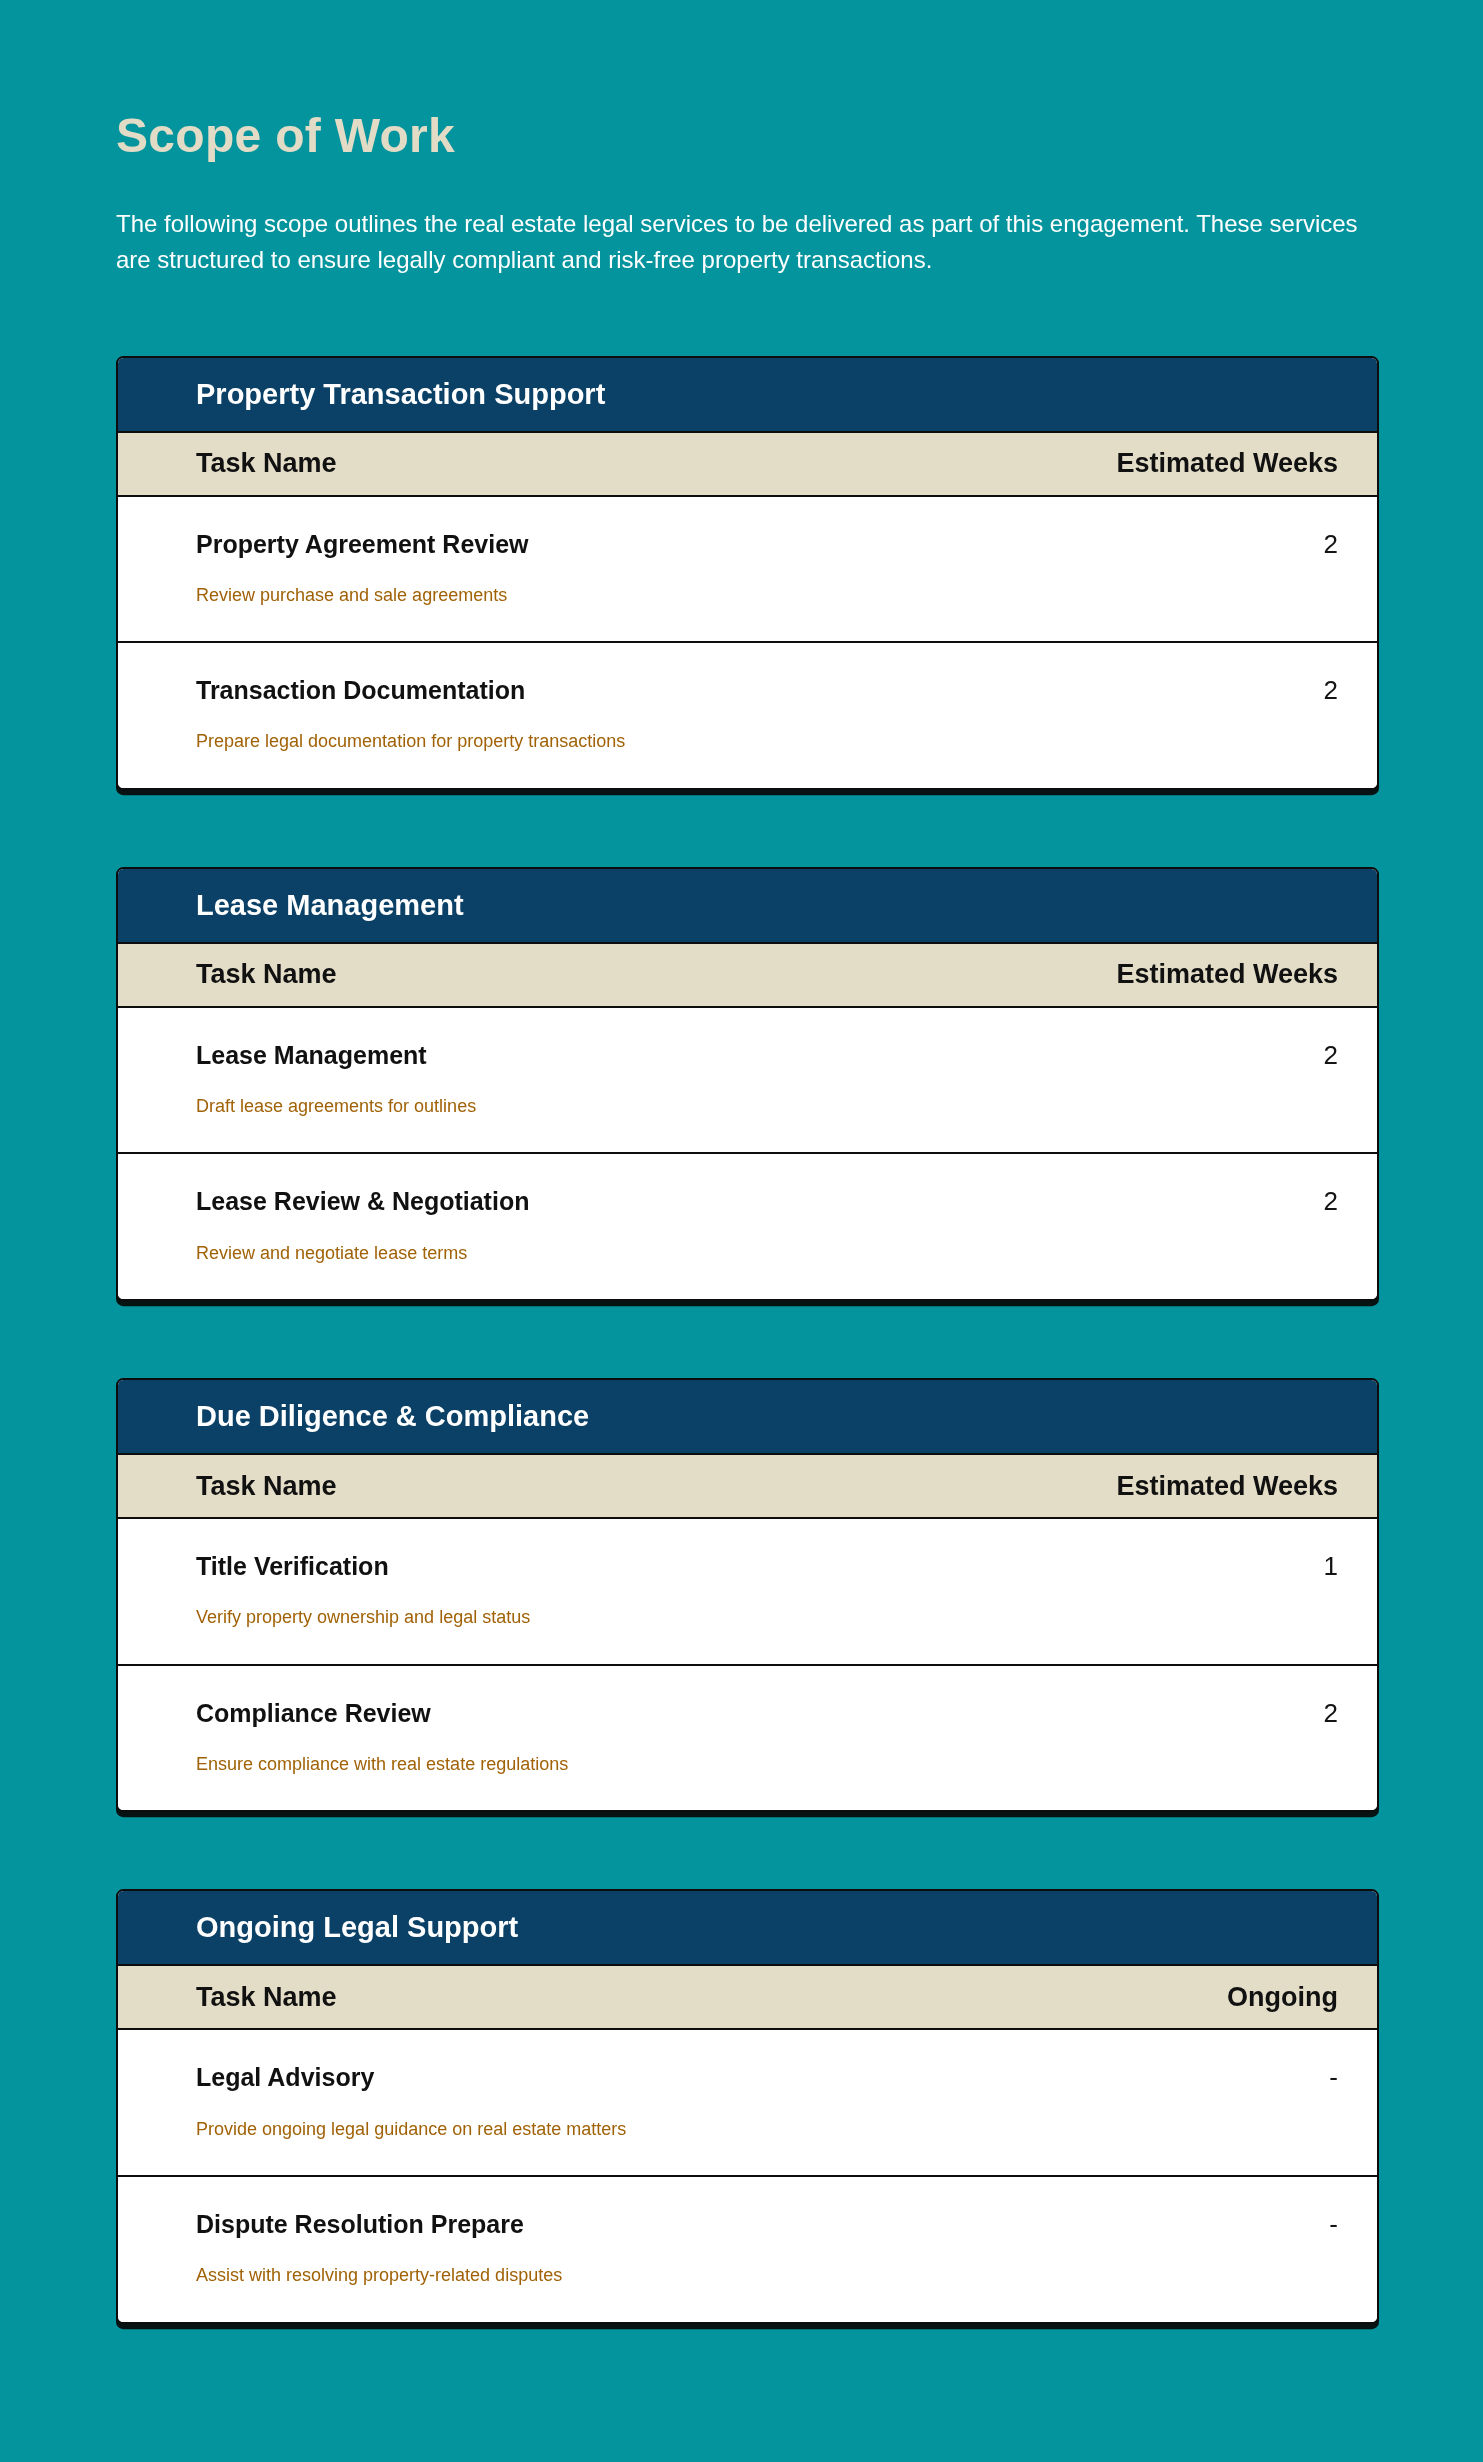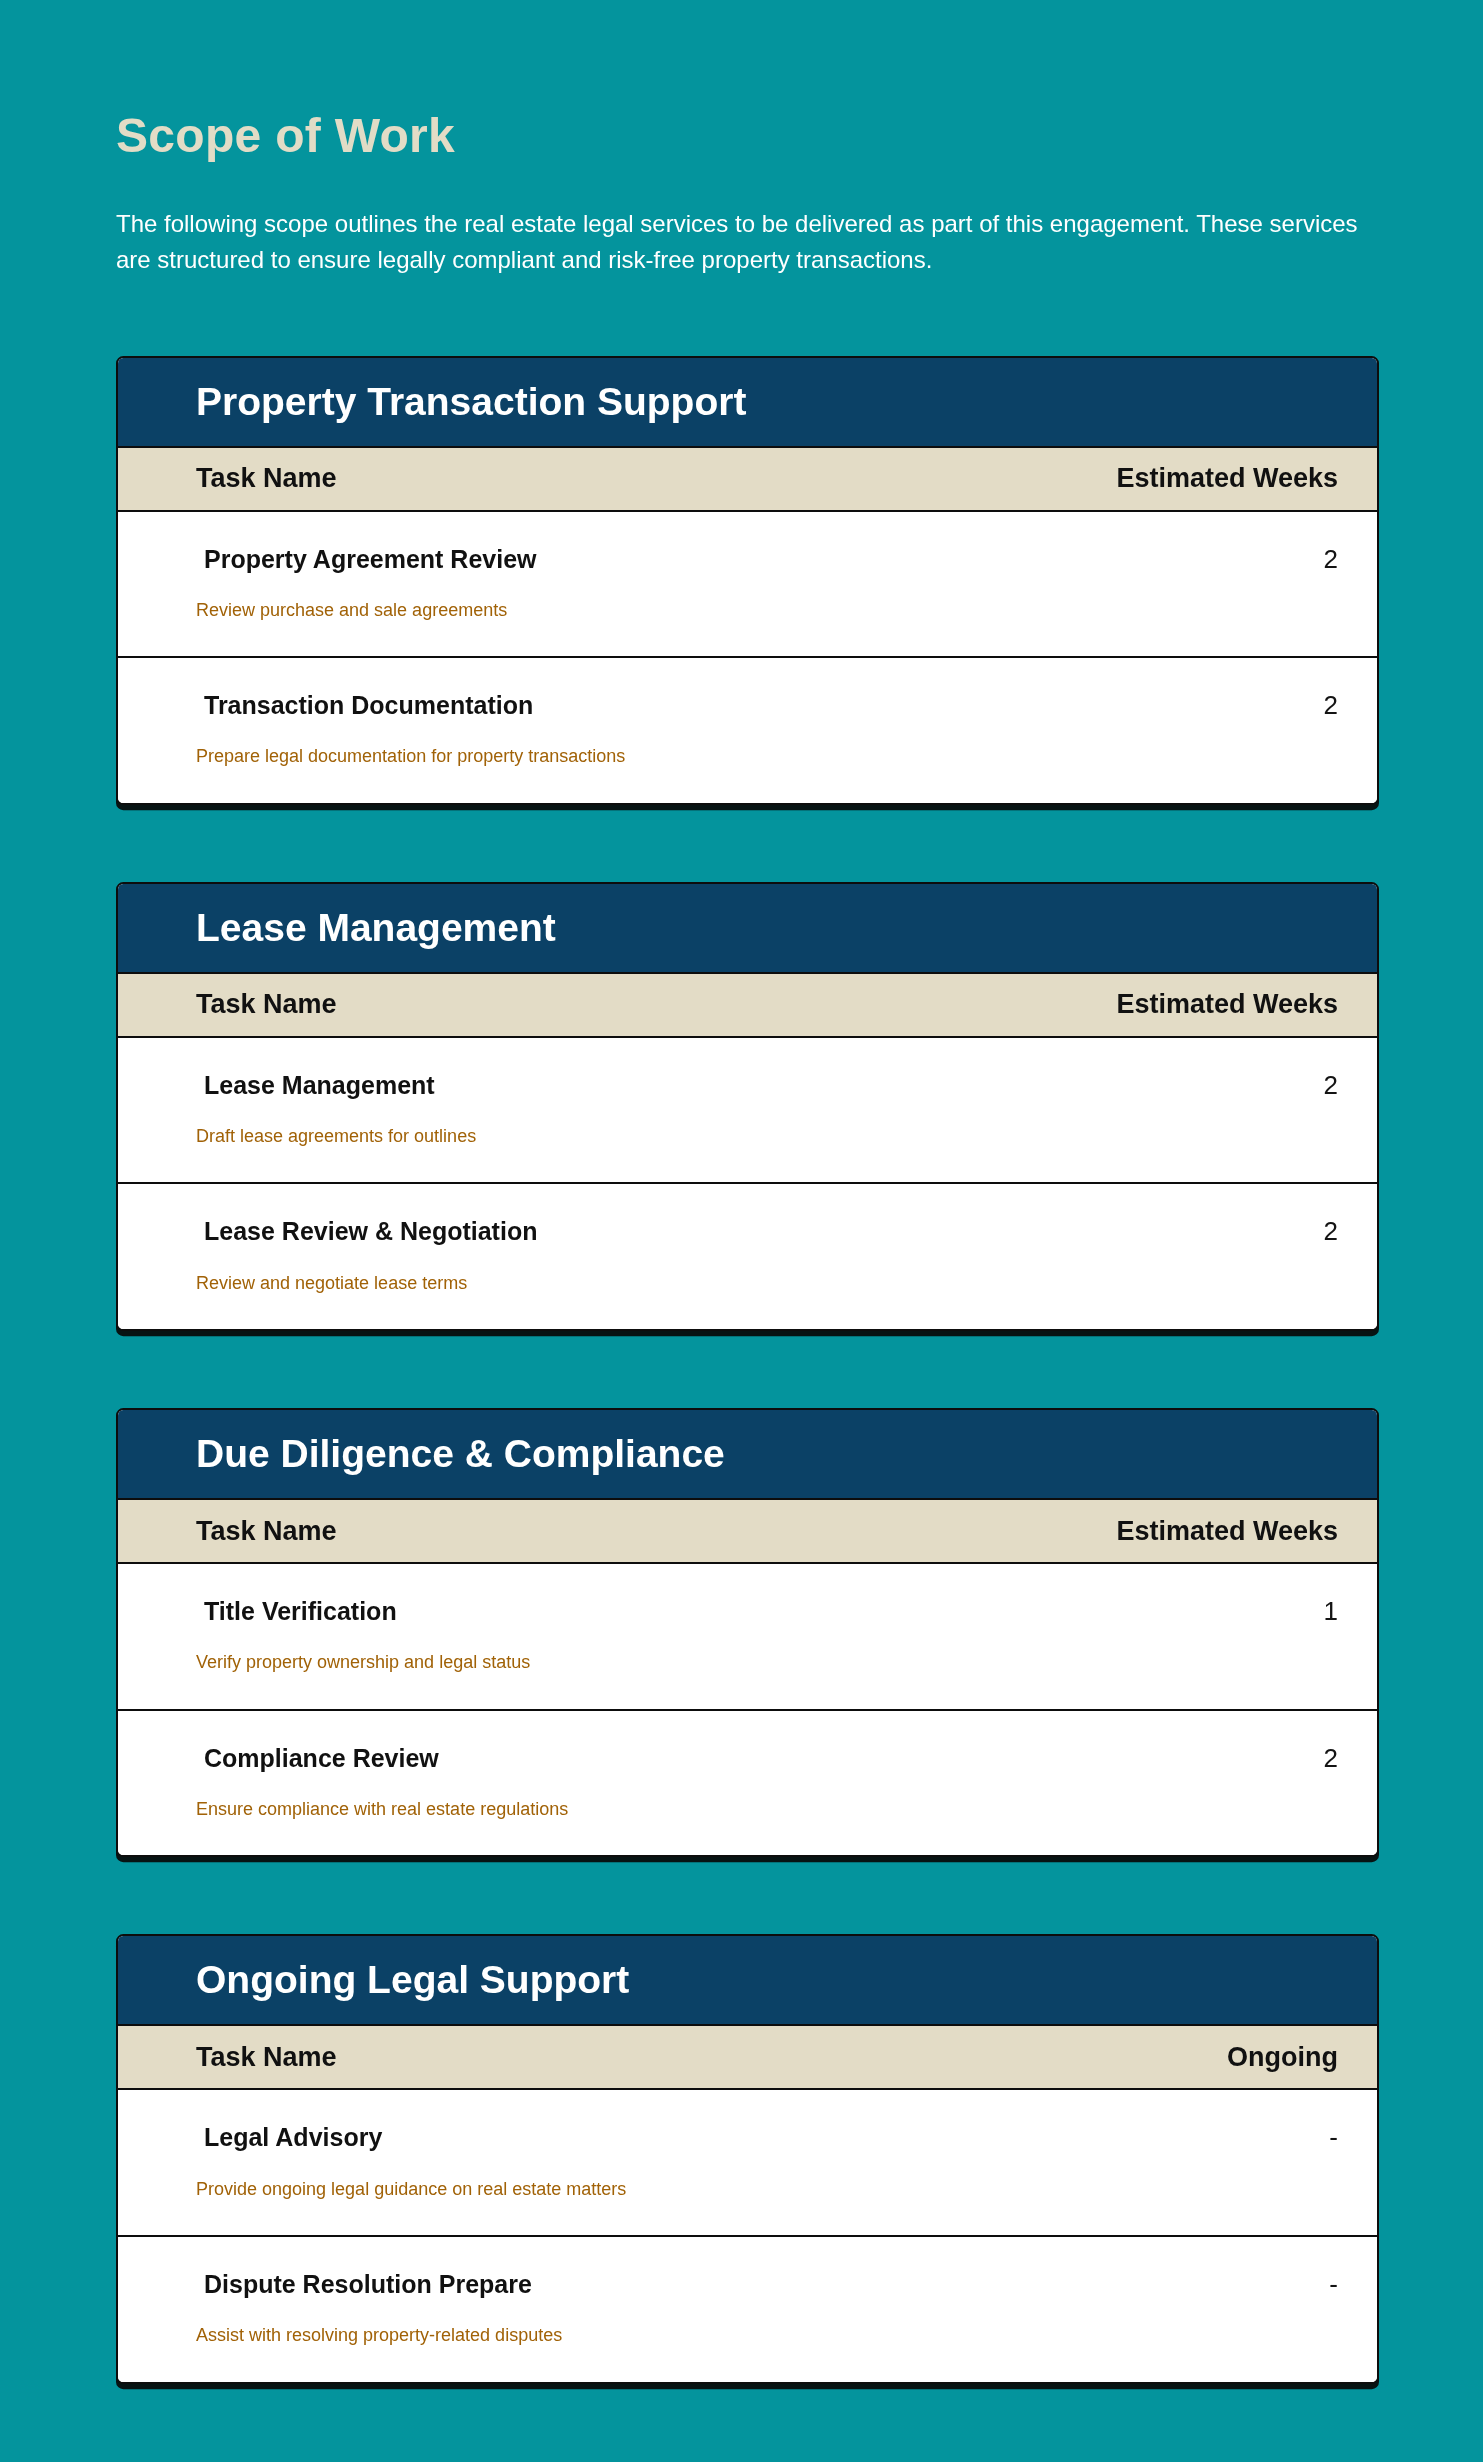--- a/index.html
+++ b/index.html
@@ -49,25 +49,25 @@
     border:2.1px solid var(--border);
     border-radius:7.3px;
     box-shadow:0 5.2px 0 rgba(8,8,8,0.92);
     margin:0 0 77px 0;
     overflow:hidden;
   }
   .card:last-child{margin-bottom:0;}
   .card-head{
     background:var(--table_header_bg);
     color:var(--table_header_text);
-    height:90px;
+    height:75px;
     display:flex;
     align-items:center;
     padding:0 39px 0 78px;
-    font-size:39px;
+    font-size:29px;
     font-weight:700;
     border-bottom:2.1px solid var(--border);
   }
   .col-head{
     background:var(--column_header_bg);
     color:var(--body_text);
     height:64px;
     display:flex;
     align-items:center;
     justify-content:space-between;
@@ -79,21 +79,20 @@
   .row{
     background:var(--row_bg);
     padding:32px 39px 34px 78px;
   }
   .row + .row{border-top:2.1px solid var(--border);}
   .row-top{
     display:flex;
     align-items:flex-start;
     justify-content:space-between;
     margin-bottom:24px;
-    margin-left:8px;
   }
   .task{
     font-size:25px;
     font-weight:700;
     color:var(--body_text);
     line-height:1.25;
   }
   .value{
     font-size:26px;
     font-weight:400;

